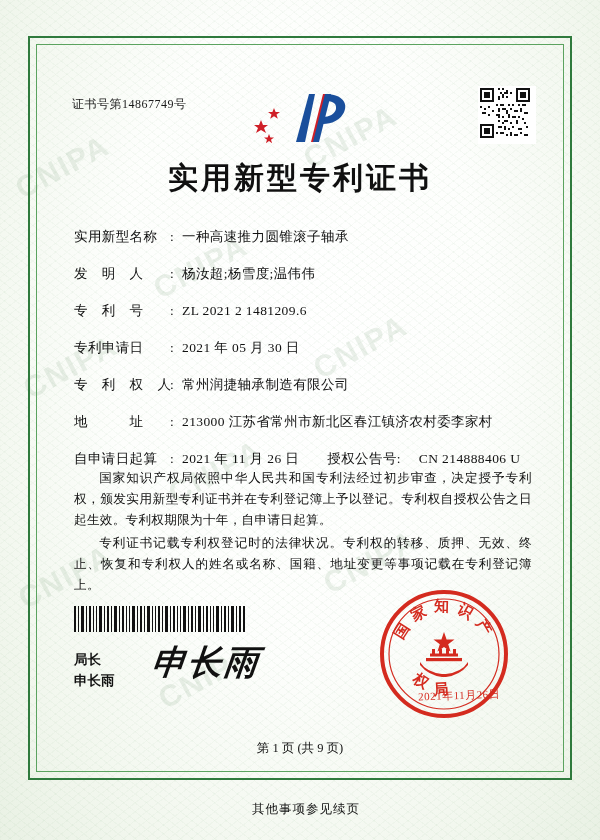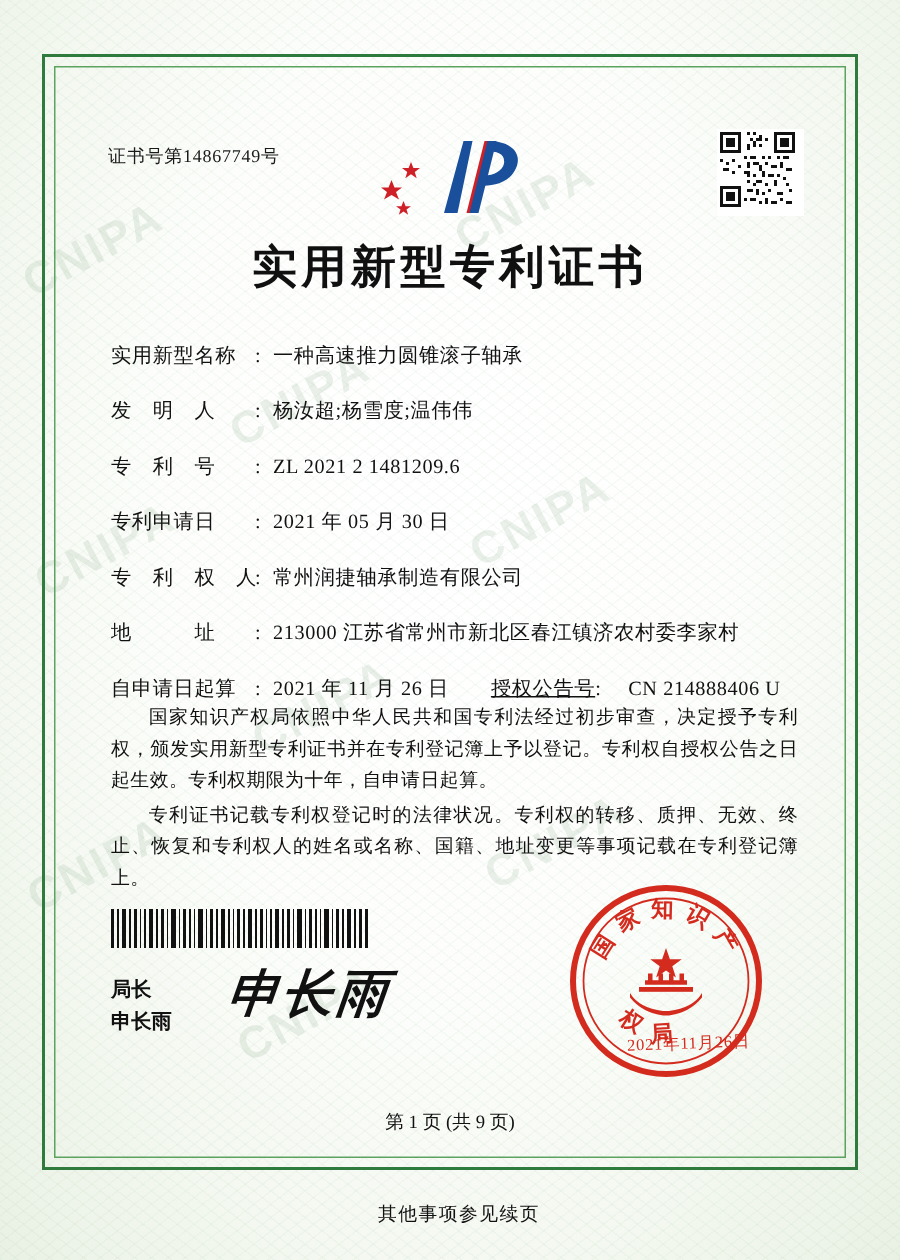--- a/index.html
+++ b/index.html
@@ -133,21 +133,21 @@
     letter-spacing: 0.4px;
   }
   .label {
     width: 96px;
     flex: none;
     white-space: nowrap;
   }
   .colon { width: 12px; flex: none; }
   .value { flex: 1; font-family: Liberation Serif, serif; }
   .row.double .value { flex: none; }
-  .sub-label { margin-left: 28px; white-space: nowrap; text-decoration: underline; }
+  .sub-label { margin-left: 28px; white-space: nowrap; }
   .sub-value { margin-left: 10px; }
 
   .para {
     position: absolute;
     left: 18px; right: 12px;
     top: 404px;
     font-size: 12.6px;
     line-height: 21px;
     color: #111;
     text-align: justify;

